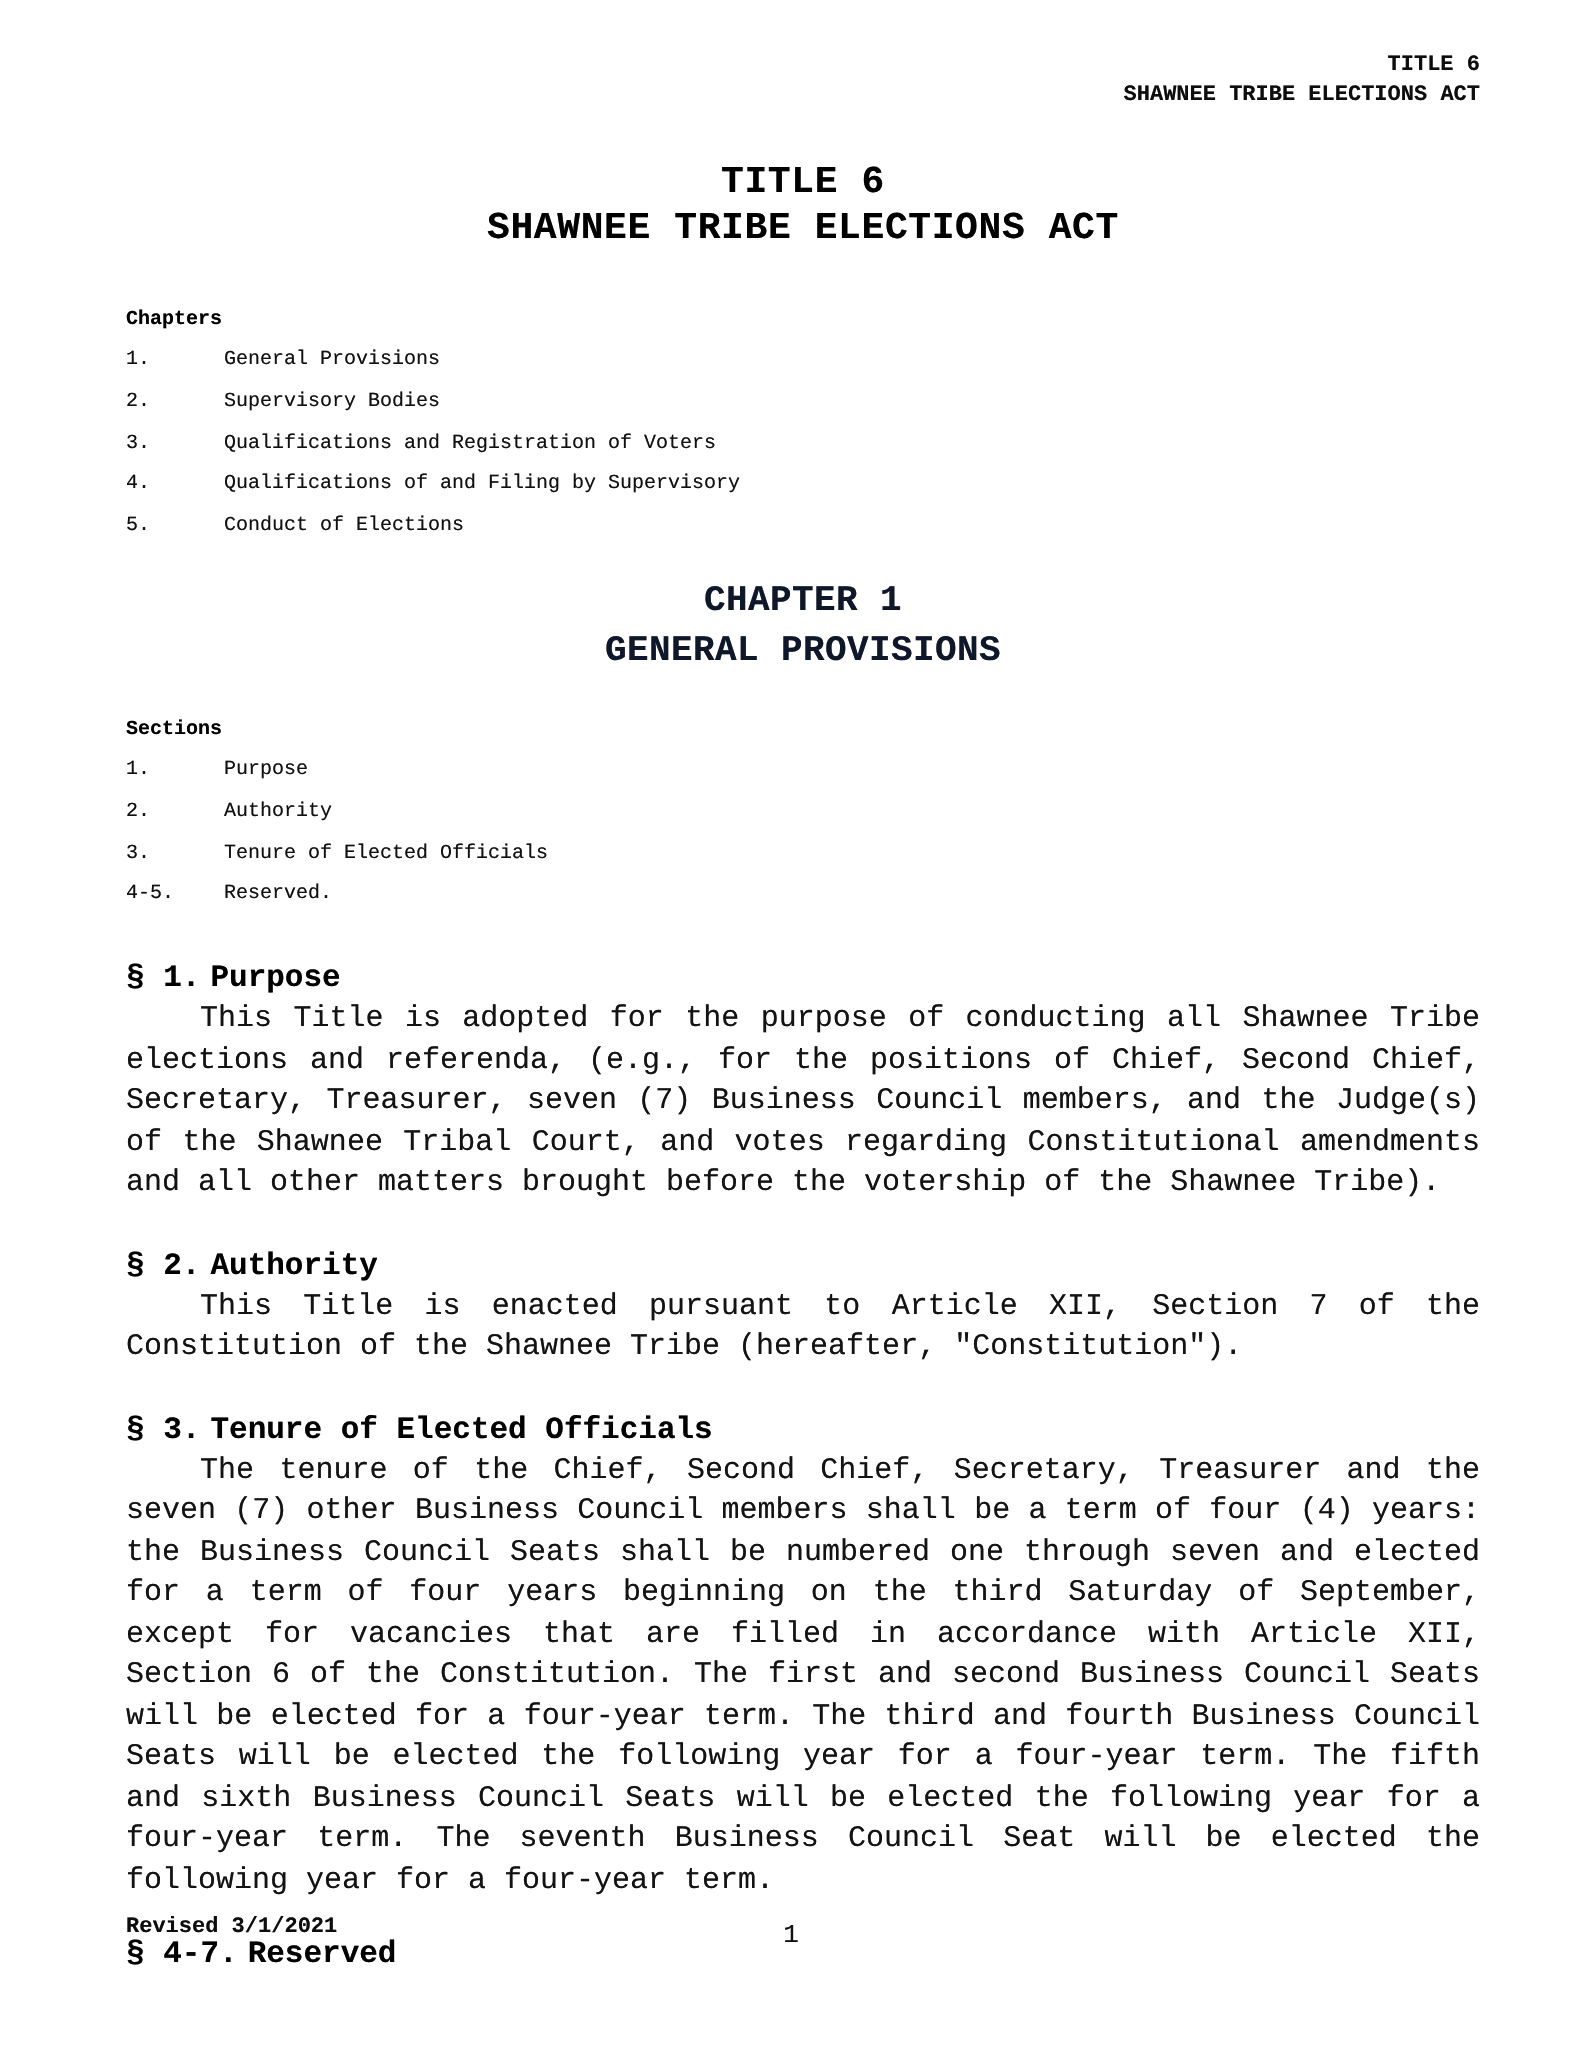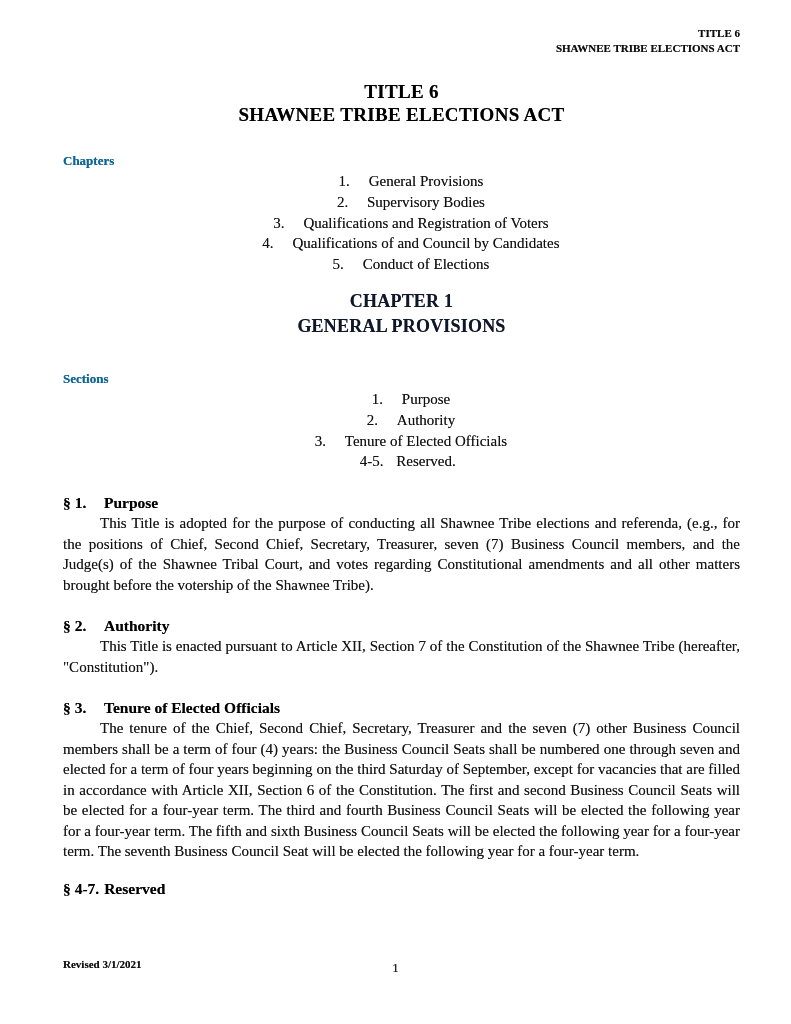--- a/index.html
+++ b/index.html
@@ -8,21 +8,21 @@
     background: #ffffff;
   }
   .page {
     position: relative;
     width: 791px;
     height: 1024px;
     margin: 0 auto;
     background: #ffffff;
     box-sizing: border-box;
     padding: 26px 51px 0 63px;
-    font-family: Liberation Serif, serif;
+    font-family: Liberation Mono, monospace;
     color: #111111;
     overflow: hidden;
     text-shadow: 0 0 0.3px rgba(0,0,0,0.55);
   }
   
   .scan-header {
     text-align: right;
     font-size: 11px;
     font-weight: bold;
     line-height: 15px;
@@ -34,28 +34,28 @@
     text-align: center;
     font-size: 19px;
     font-weight: bold;
     line-height: 23px;
     letter-spacing: 0.3px;
     color: #000000;
   }
   .doc-title span { display: block; }
   
   .toc { margin-top: 24px; }
-  .toc.sections { margin-top: 29px; }
+  .toc.sections { margin-top: 16px; }
   .list-heading {
-    font-size: 13px;
+    font-size: 10px;
     font-weight: bold;
     line-height: 21px;
-    color: #0369a1;
+    color: #000000;
   }
-  .li { line-height: 20.8px; font-size: 15px; text-align: center; }
+  .li { line-height: 20.8px; font-size: 10px; }
   .li-num {
     display: inline-block;
     width: 49px;
     vertical-align: top;
   }
   
   .chapter-head {
     margin: 14px 0 0 0;
     text-align: center;
     font-size: 18px;
@@ -134,21 +134,21 @@
     <div class="li">
       <span class="li-num">1.</span><span>General Provisions</span>
     </div>
     <div class="li">
       <span class="li-num">2.</span><span>Supervisory Bodies</span>
     </div>
     <div class="li">
       <span class="li-num">3.</span><span>Qualifications and Registration of Voters</span>
     </div>
     <div class="li">
-      <span class="li-num">4.</span><span>Qualifications of and Council by Candidates</span>
+      <span class="li-num">4.</span><span>Qualifications of and Filing by Supervisory</span>
     </div>
     <div class="li">
       <span class="li-num">5.</span><span>Conduct of Elections</span>
     </div>
   </div>
 
   <h2 class="chapter-head">
     <span>CHAPTER 1</span>
     <span>GENERAL PROVISIONS</span>
   </h2>

